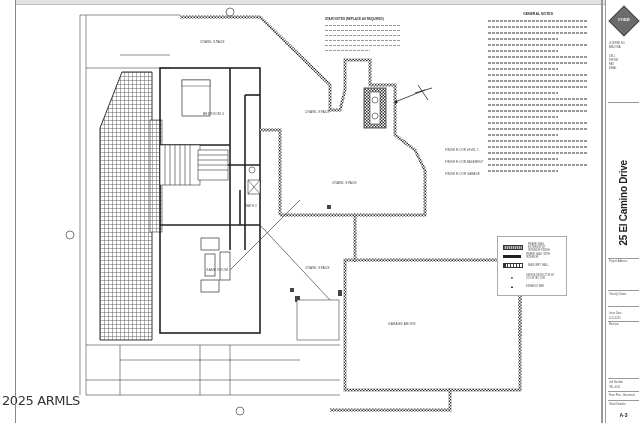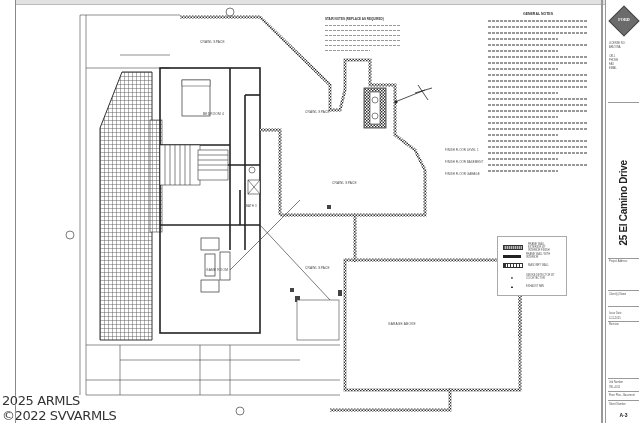--- a/index.html
+++ b/index.html
@@ -250,14 +250,13 @@
     <div class="small" style="top:381px;">Job Number</div>
     <div class="small" style="top:386px;">TBL-4011</div>
     <div class="sep" style="top:391px;"></div>
     <div class="small" style="top:394px;">Floor Plan - Basement</div>
     <div class="sep" style="top:400px;"></div>
     <div class="small" style="top:403px;">Sheet Number</div>
     <div class="sheetno">A-3</div>
   </div>
 
   <div class="watermark" style="top:393px;">2025 ARMLS</div>
-  <div class="watermark" style="top:408px;">©2022 SVVARMLS</div>
 </div>
 
 </body></html>

